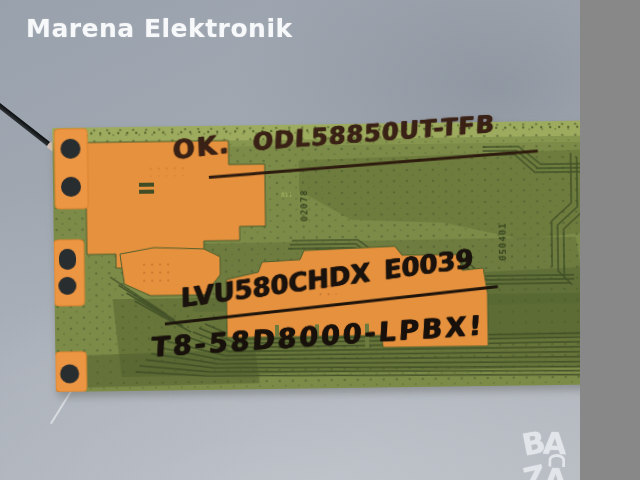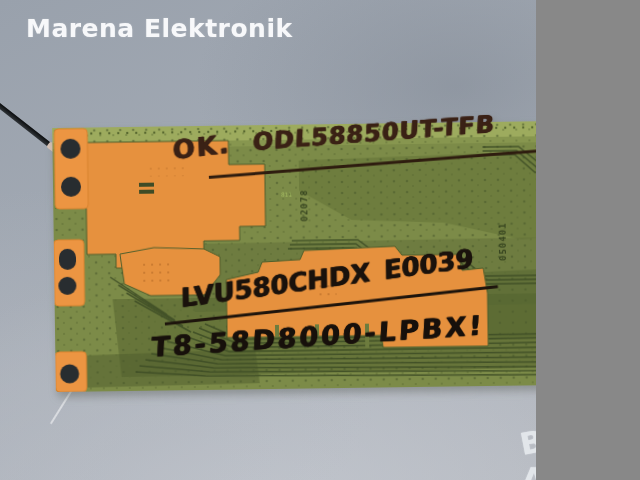--- a/index.html
+++ b/index.html
@@ -1,17 +1,17 @@
 <!DOCTYPE html>
 <html><head>
 <meta charset="utf-8">
 <style>
   html,body{margin:0;padding:0;background:#888;}
   .scene{
-    position:relative;width:536px;height:480px;overflow:hidden;
+    position:relative;width:580px;height:480px;overflow:hidden;
     font-family:"DejaVu Sans",sans-serif;
     background:
       radial-gradient(420px 260px at 85% 18%, rgba(128,136,147,.55), transparent 62%),
       radial-gradient(500px 300px at 10% 80%, rgba(178,183,191,.55), transparent 65%),
       radial-gradient(640px 360px at 50% 108%, rgba(198,202,209,.75), transparent 72%),
       linear-gradient(155deg,#99a1ac 0%,#a3aab4 45%,#aeb3bc 75%,#b5b9c0 100%);
   }
   
   .wm-seller{
     position:absolute;left:26px;top:14px;

